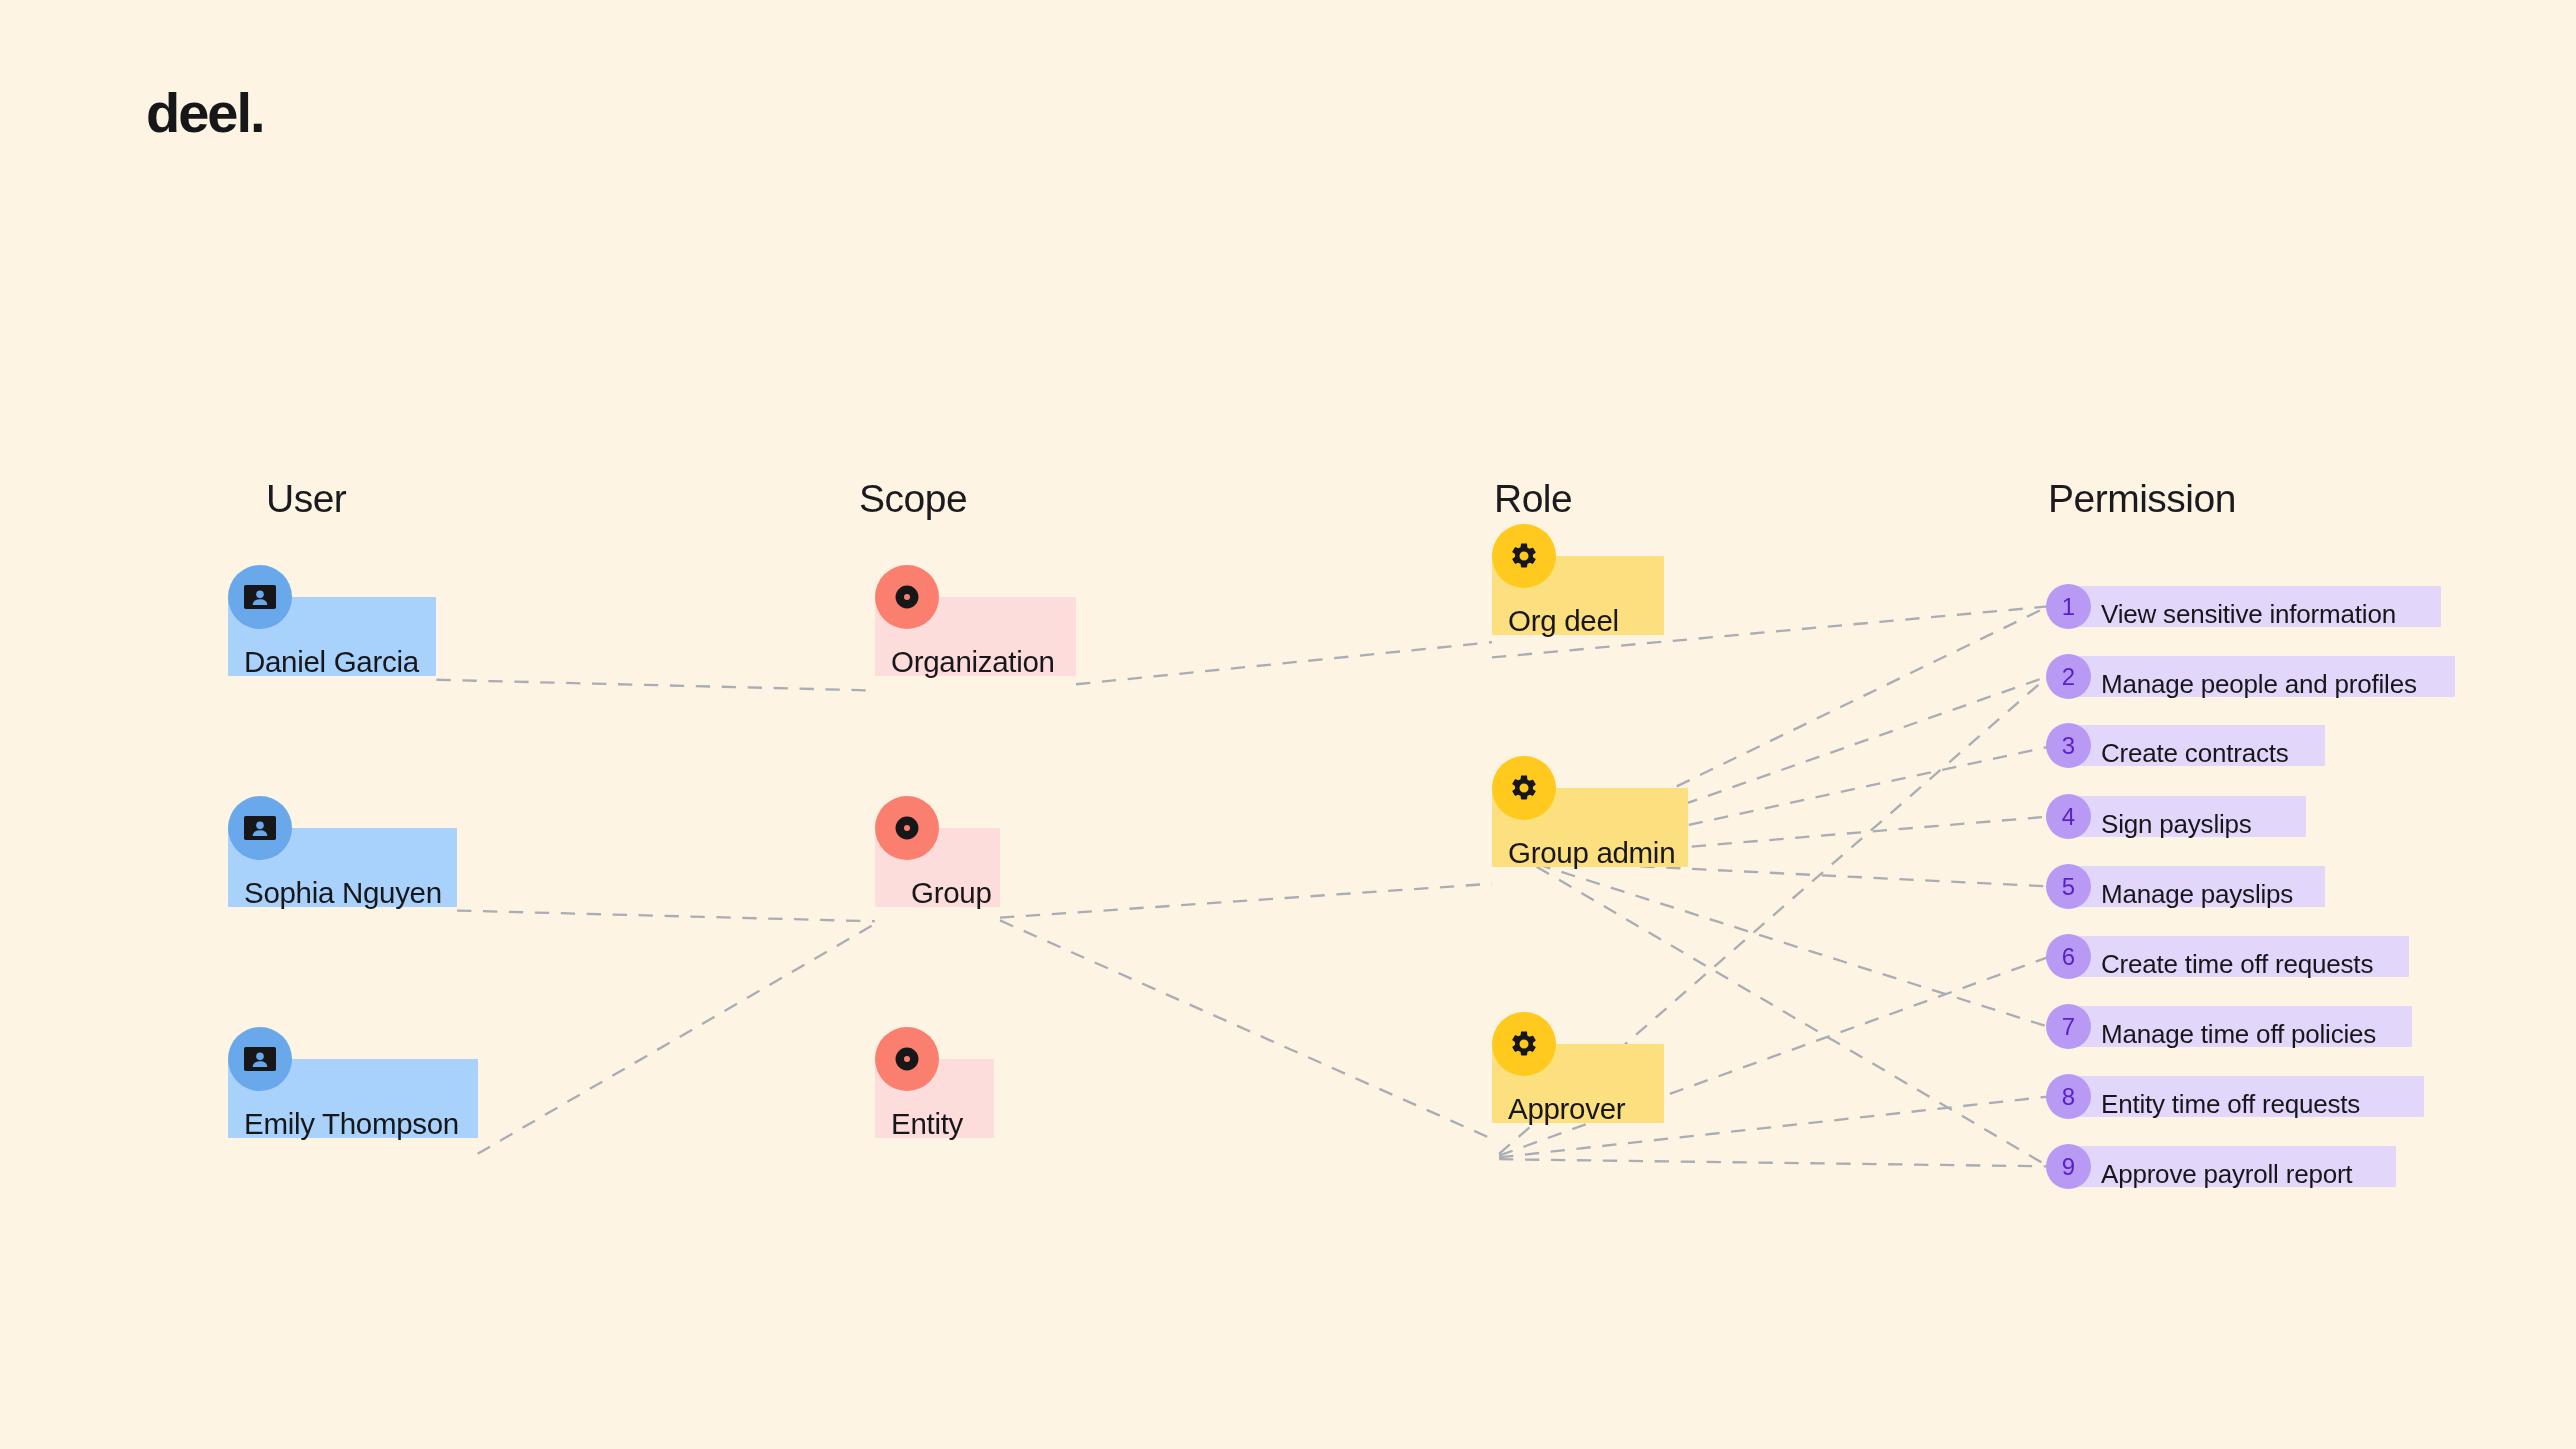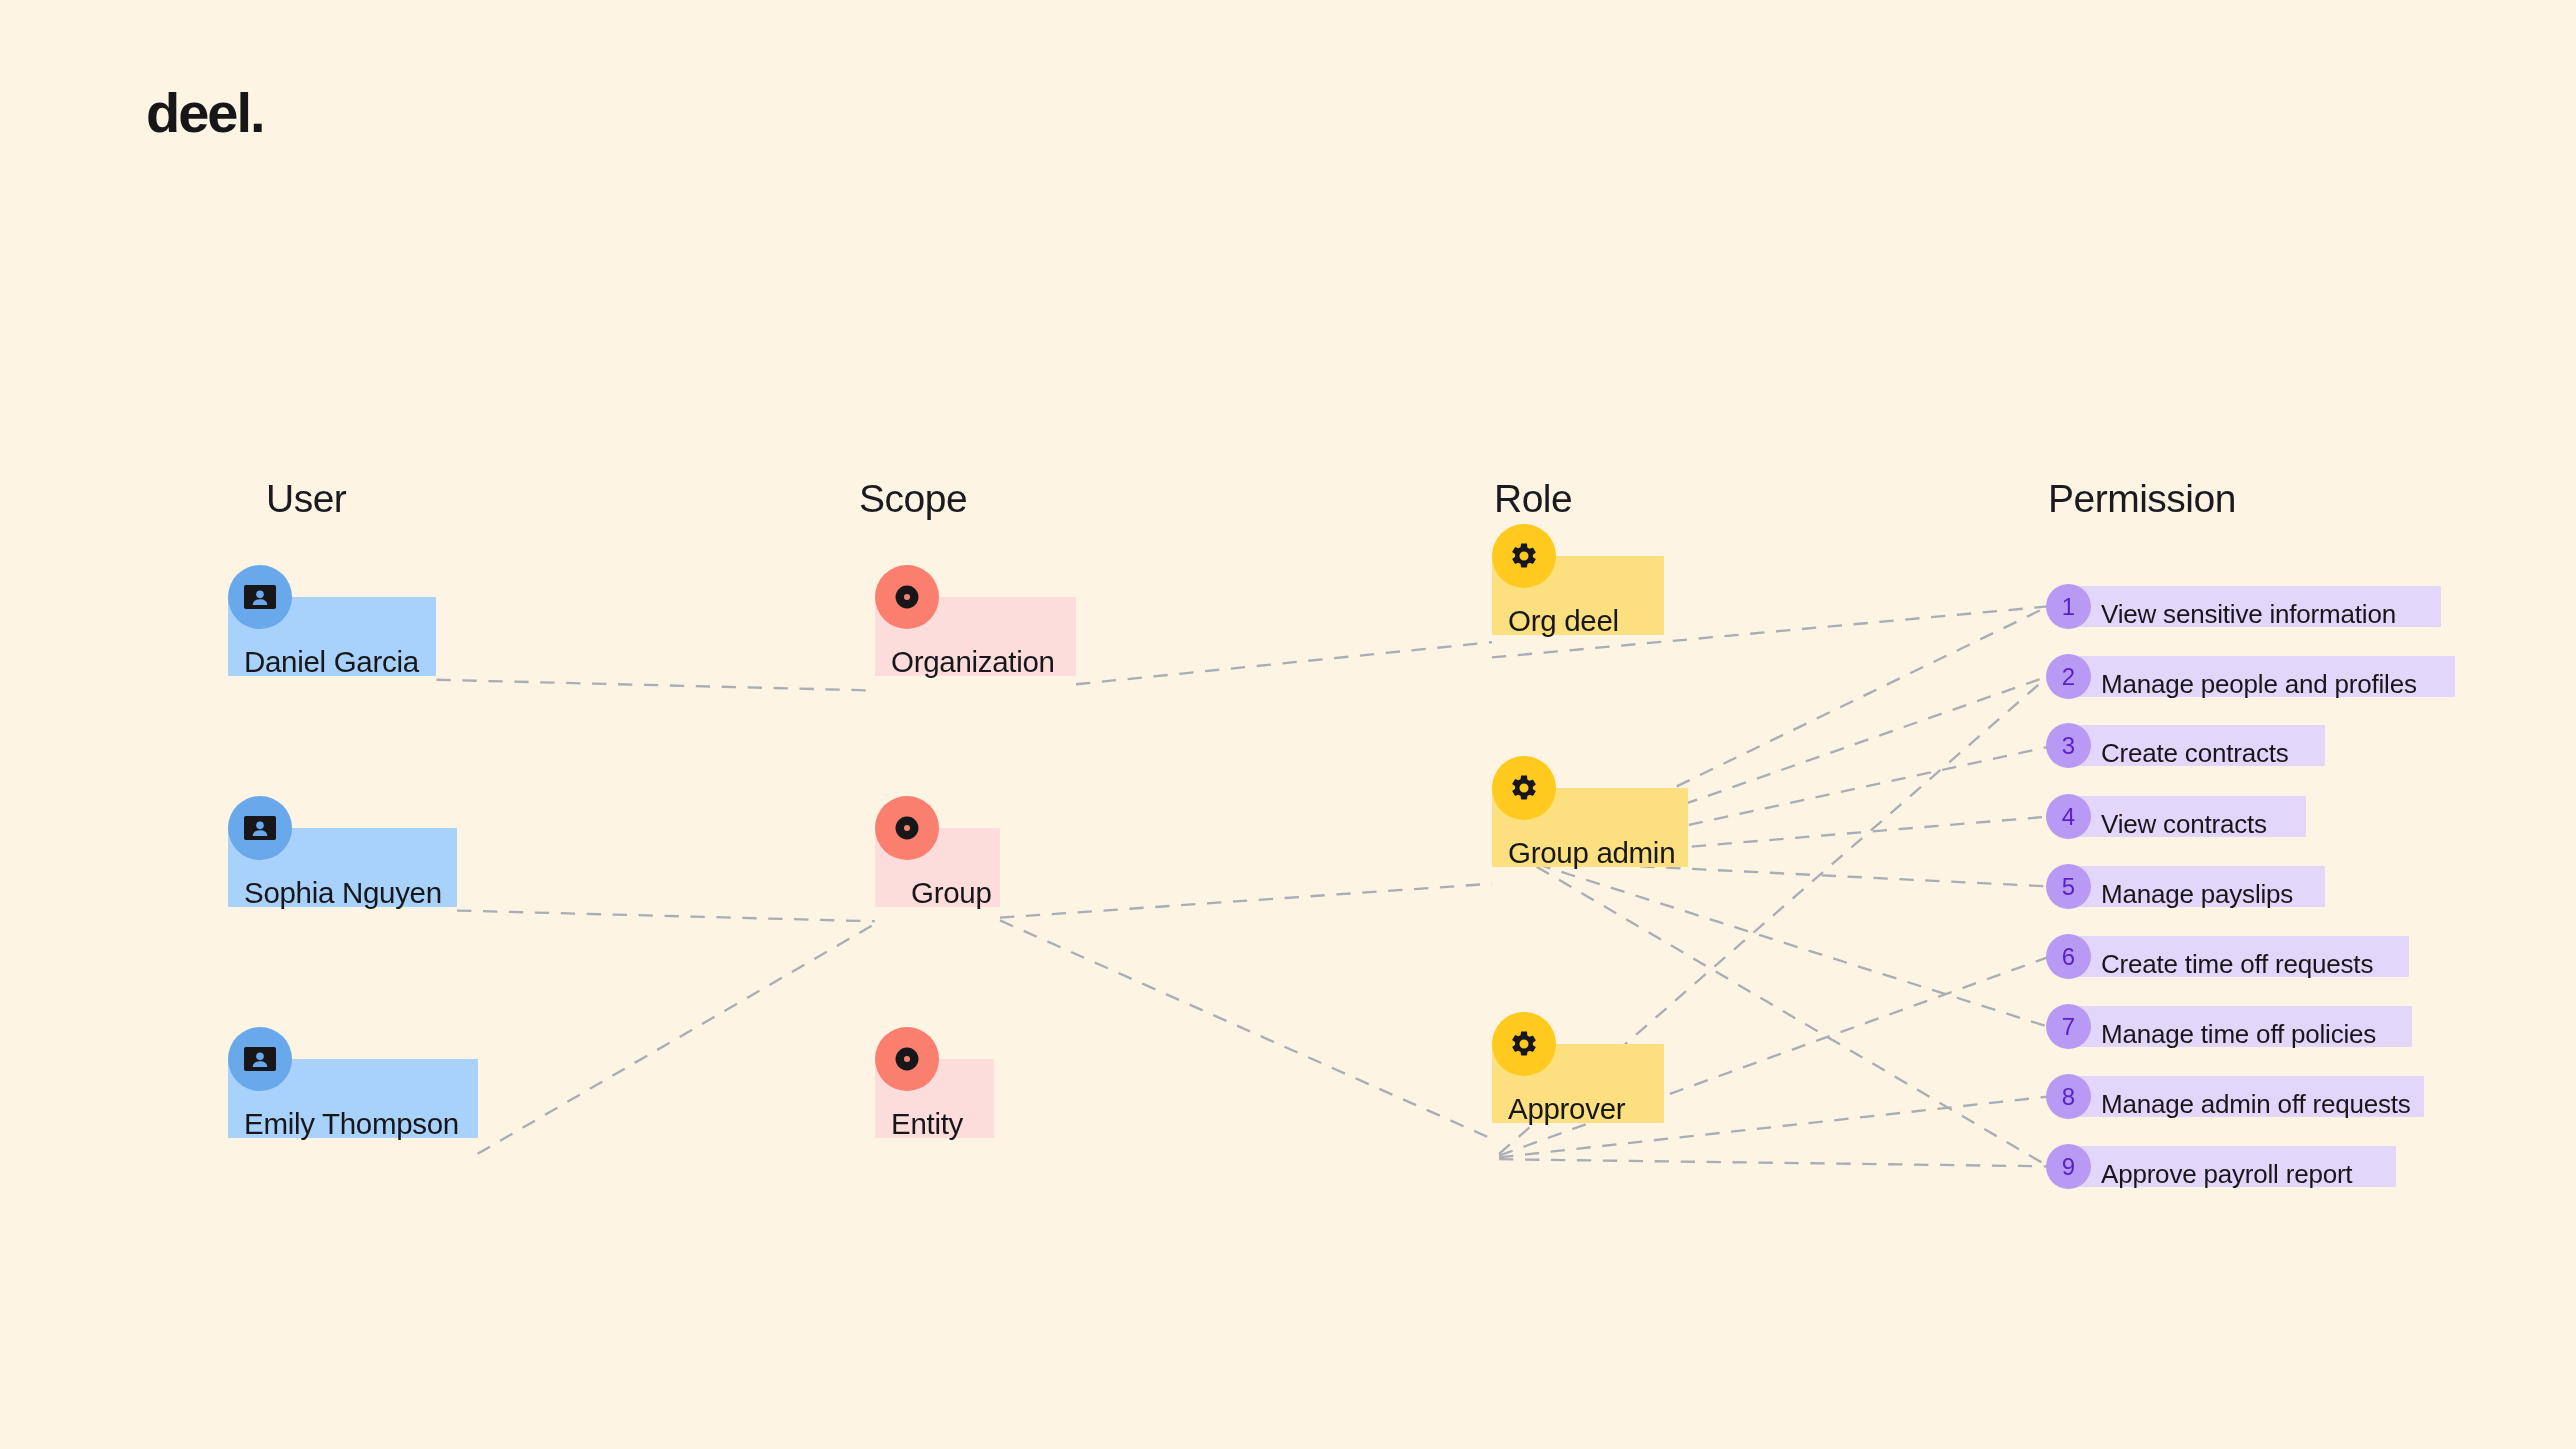--- a/index.html
+++ b/index.html
@@ -319,21 +319,21 @@
 
   <div class="perm" style="top:725px;">
     <div class="perm-bar" style="width:259px;"></div>
     <div class="perm-num">3</div>
     <div class="perm-label">Create contracts</div>
   </div>
 
   <div class="perm" style="top:796px;">
     <div class="perm-bar" style="width:240px;"></div>
     <div class="perm-num">4</div>
-    <div class="perm-label">View contracts</div>
+    <div class="perm-label">Sign payslips</div>
   </div>
 
   <div class="perm" style="top:866px;">
     <div class="perm-bar" style="width:259px;"></div>
     <div class="perm-num">5</div>
     <div class="perm-label">Manage payslips</div>
   </div>
 
   <div class="perm" style="top:936px;">
     <div class="perm-bar" style="width:343px;"></div>
@@ -343,21 +343,21 @@
 
   <div class="perm" style="top:1006px;">
     <div class="perm-bar" style="width:346px;"></div>
     <div class="perm-num">7</div>
     <div class="perm-label">Manage time off policies</div>
   </div>
 
   <div class="perm" style="top:1076px;">
     <div class="perm-bar" style="width:358px;"></div>
     <div class="perm-num">8</div>
-    <div class="perm-label">Manage admin off requests</div>
+    <div class="perm-label">Entity time off requests</div>
   </div>
 
   <div class="perm" style="top:1146px;">
     <div class="perm-bar" style="width:330px;"></div>
     <div class="perm-num">9</div>
     <div class="perm-label">Approve payroll report</div>
   </div>
 
 </div>
 

